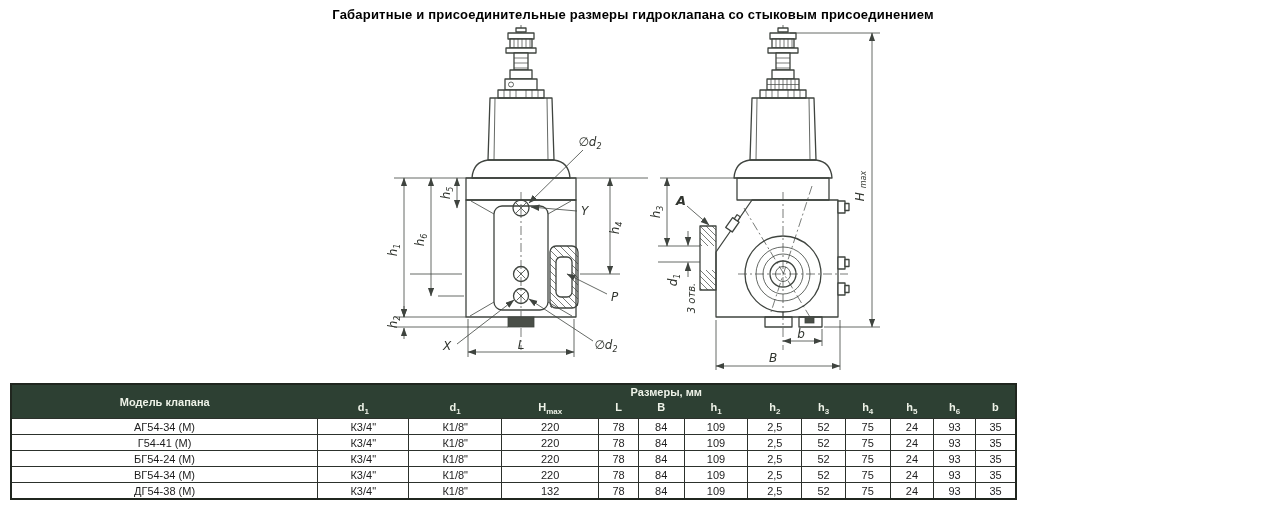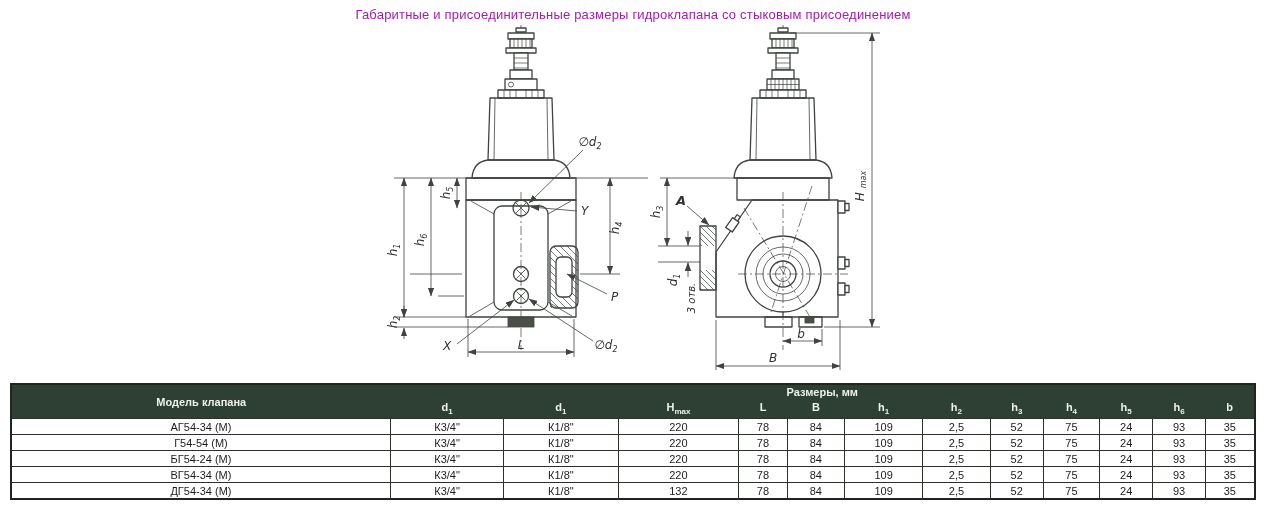--- a/index.html
+++ b/index.html
@@ -1,33 +1,33 @@
 <!DOCTYPE html>
 <html><head>
 <meta charset="utf-8">
 <style>
   html,body{margin:0;padding:0;background:#fff}
   .stage{position:relative;width:1266px;height:506px;background:#ffffff;
          font-family:"Liberation Sans",sans-serif;overflow:hidden}
   .title{position:absolute;left:0;top:7px;width:100%;text-align:center;
-         font-size:13px;font-weight:normal;color:#a21caf;letter-spacing:.2px}
+         font-size:13px;font-weight:bold;color:#000000;letter-spacing:.2px}
   svg.drawing{position:absolute;left:385px;top:24px}
   
   .ol{fill:none;stroke:#3f443f;stroke-width:1.3;stroke-linejoin:round}
   .fw{fill:#ffffff;stroke:#3f443f;stroke-width:1.3;stroke-linejoin:round}
   .th{fill:none;stroke:#3f443f;stroke-width:.8}
   .ht{fill:none;stroke:#3f443f;stroke-width:.7}
   .cl{fill:none;stroke:#3f443f;stroke-width:.7;stroke-dasharray:9 3 2 3}
   .dk{fill:#4a4f48;stroke:#3f443f;stroke-width:.8}
   .dl{font:italic 12px "DejaVu Sans",sans-serif;fill:#31352f}
   .dls{font:italic 10px "DejaVu Sans",sans-serif;fill:#31352f}
   .dlb{font:italic bold 13px "DejaVu Sans",sans-serif;fill:#31352f}
   .sub{font-size:8px}
   
-  table.specs{position:absolute;left:10px;top:383px;width:1246px;border-collapse:collapse;
+  table.specs{position:absolute;left:10px;top:383px;width:1007px;border-collapse:collapse;
               table-layout:fixed;font-size:11px;color:#1d1d1d;border:2px solid #20261f}
   .specs th{background:#2d4033;color:#eef2e8;font-weight:bold;border:none;padding:0;vertical-align:middle}
   .specs thead tr.r1 th{height:14px}
   .specs thead tr.r2 th{height:19px}
   .specs td{border:1px solid #2c312c;text-align:center;height:15px;padding:0 2px;background:#fff;white-space:nowrap}
   .specs sub,.specs .subh{font-size:8px}
 </style>
 </head>
 <body>
 
@@ -333,21 +333,21 @@
         <td>84</td>
         <td>109</td>
         <td>2,5</td>
         <td>52</td>
         <td>75</td>
         <td>24</td>
         <td>93</td>
         <td>35</td>
       </tr>
       <tr>
-        <td>Г54-54 (М)</td>
+        <td>Г54-41 (М)</td>
         <td>К3/4"</td>
         <td>К1/8"</td>
         <td>220</td>
         <td>78</td>
         <td>84</td>
         <td>109</td>
         <td>2,5</td>
         <td>52</td>
         <td>75</td>
         <td>24</td>
@@ -378,21 +378,21 @@
         <td>84</td>
         <td>109</td>
         <td>2,5</td>
         <td>52</td>
         <td>75</td>
         <td>24</td>
         <td>93</td>
         <td>35</td>
       </tr>
       <tr>
-        <td>ДГ54-34 (М)</td>
+        <td>ДГ54-38 (М)</td>
         <td>К3/4"</td>
         <td>К1/8"</td>
         <td>132</td>
         <td>78</td>
         <td>84</td>
         <td>109</td>
         <td>2,5</td>
         <td>52</td>
         <td>75</td>
         <td>24</td>

